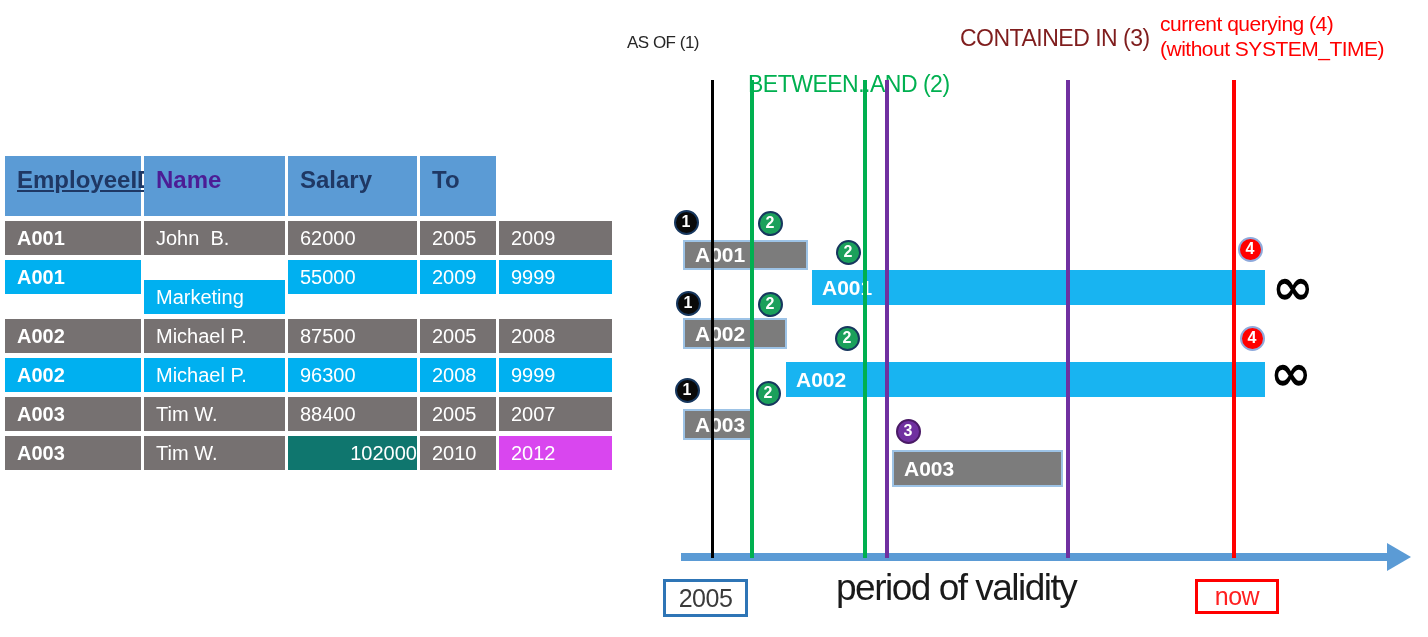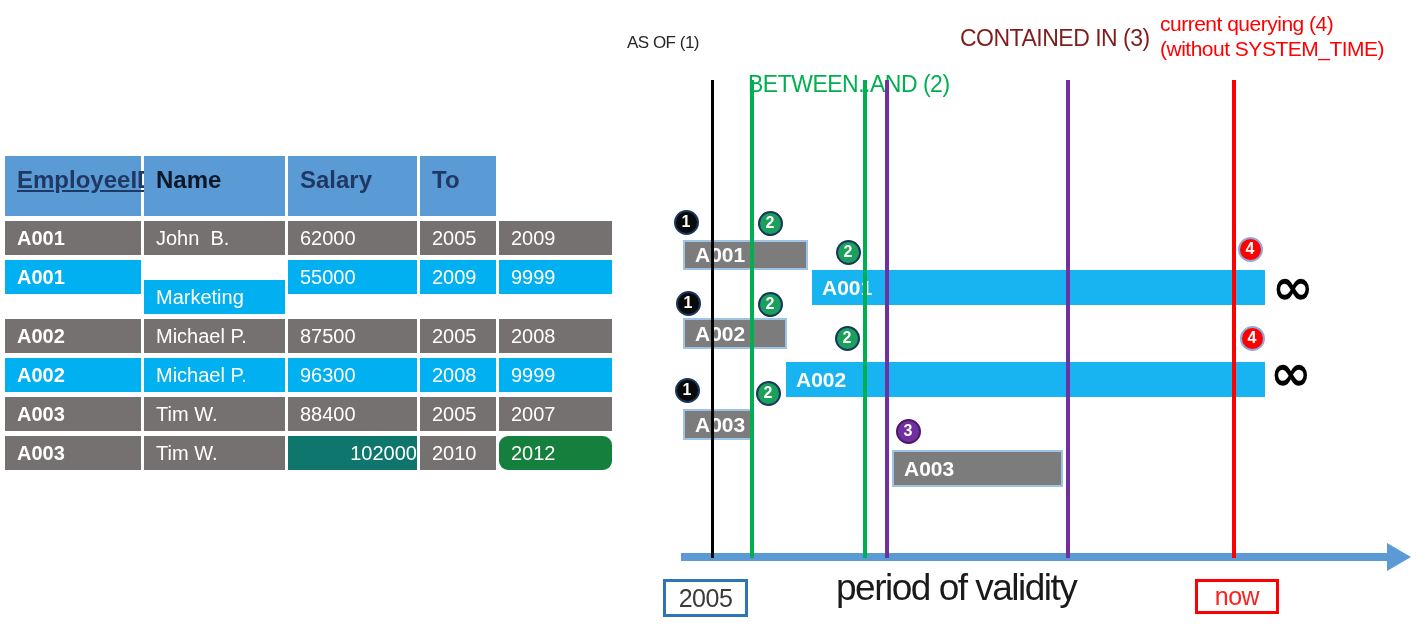--- a/index.html
+++ b/index.html
@@ -44,21 +44,21 @@
 </style>
 </head>
 <body>
 
 <div class="canvas">
 
   <div class="emp-table">
     <div class="t-head">
       <div class="t-row" id="thead-row">
           <div class="cell" style="background: rgb(91, 155, 213); color: rgb(31, 56, 100);"><span class="u">EmployeeID</span></div>
-          <div class="cell" style="background: rgb(91, 155, 213); color: #0f172a;"><span>Name</span></div>
+          <div class="cell" style="background: rgb(91, 155, 213); color: #4c1d95;"><span>Name</span></div>
           <div class="cell" style="background: rgb(91, 155, 213); color: rgb(31, 56, 100);"><span>Salary</span></div>
           <div class="cell" style="background: rgb(91, 155, 213); color: rgb(31, 56, 100);"><span>To</span></div>
         </div>
     </div>
     <div class="t-body" id="tbody">
         <div class="t-row">
           <div class="cell c0" style="background: rgb(118, 113, 113);">A001</div>
           <div class="cell c1" style="background: rgb(118, 113, 113);">John  B.</div>
           <div class="cell c2" style="background: rgb(118, 113, 113);">62000</div>
           <div class="cell c3" style="background: rgb(118, 113, 113);">2005</div>
@@ -90,21 +90,21 @@
           <div class="cell c1" style="background: rgb(118, 113, 113);">Tim W.</div>
           <div class="cell c2" style="background: rgb(118, 113, 113);">88400</div>
           <div class="cell c3" style="background: rgb(118, 113, 113);">2005</div>
           <div class="cell c4" style="background: rgb(118, 113, 113);">2007</div>
         </div>
         <div class="t-row">
           <div class="cell c0" style="background: rgb(118, 113, 113);">A003</div>
           <div class="cell c1" style="background: rgb(118, 113, 113);">Tim W.</div>
           <div class="cell c2" style="background: #0f766e; text-align: right;">102000</div>
           <div class="cell c3" style="background: rgb(118, 113, 113);">2010</div>
-          <div class="cell c4" style="background: #15803d; border-radius: 9px;">2012</div>
+          <div class="cell c4" style="background: #d946ef;">2012</div>
         </div>
       </div>
   </div>
 
   <div id="diagram">
 
     <div id="legend">
         <div class="legend-item" style="left: 627px; top: 27px; color: rgb(38, 38, 38);"><span class="" style="font-size: 17px;">AS OF (1)</span></div>
         <div class="legend-item" style="left: 748px; top: 27px; color: rgb(0, 176, 80); margin-top: 44px;"><span class="" style="font-size: 23px;">BETWEEN..AND (2)</span></div>
         <div class="legend-item" style="left: 960px; top: 25px; color: #7f1d1d;"><span class="" style="font-size: 23px;">CONTAINED IN (3)</span></div>

